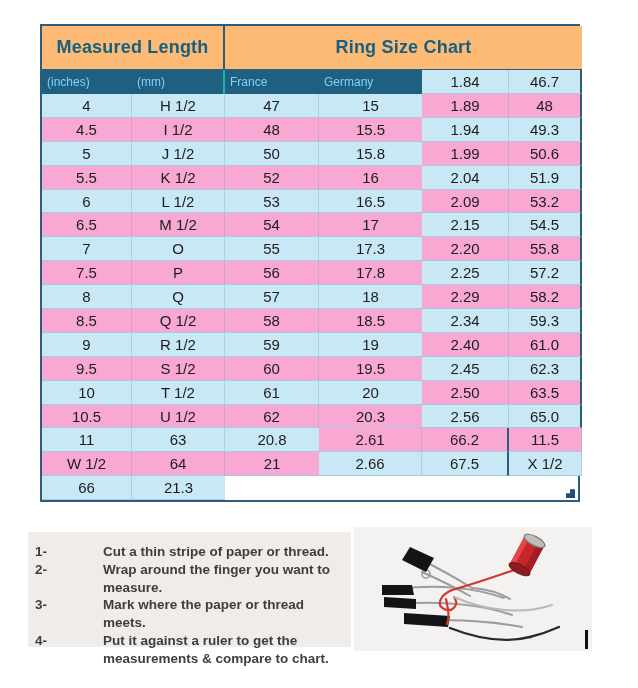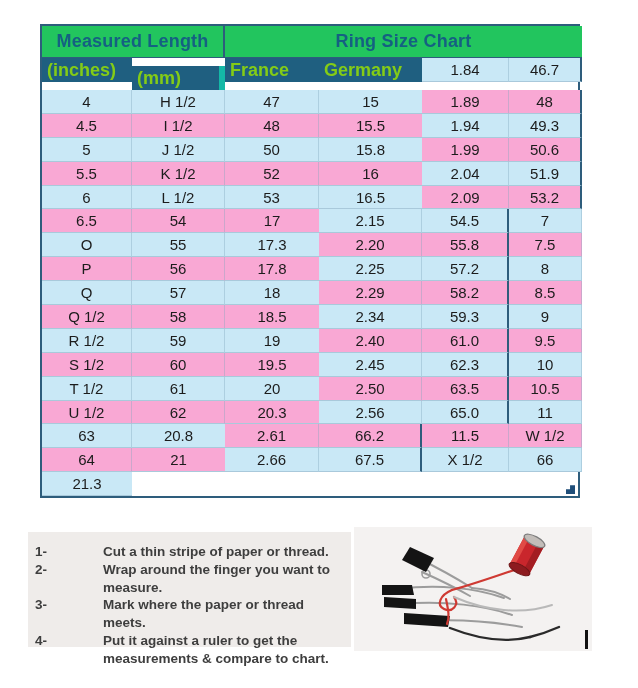--- a/index.html
+++ b/index.html
@@ -10,31 +10,31 @@
   }
 
   
   .rs-table {
     position:absolute; left:40px; top:24px; width:540px;
     display:grid;
     grid-template-columns:90px 93px 94px 103px 87px 73px;
     border:2px solid #2e5d7c;
   }
   .title-cell {
-    height:32px; display:flex; align-items:center; justify-content:center;
-    background:#22c55e; color:#156082; font-weight:bold; font-size:18px;
+    height:44px; display:flex; align-items:center; justify-content:center;
+    background:#fdba74; color:#156082; font-weight:bold; font-size:18px;
     letter-spacing:.2px; border-bottom:1px solid #2e5d7c;
   }
   .title-left  { grid-column:1/3; border-right:2px solid #2e5d7c; }
   .title-right { grid-column:3/7; }
   .hcell {
-    height:24px; background:#1f5f80; color:#84cc16; font-weight:bold;
-    font-size:18px; display:flex; align-items:center; padding-left:5px;
-  }
-  .hcell.group-end { border-right:6px solid #14b8a6;margin-top:8px; }
+    height:24px; background:#1f5f80; color:#7dd3fc; font-weight:normal;
+    font-size:12px; display:flex; align-items:center; padding-left:5px;
+  }
+  .hcell.group-end { border-right:2px solid #14b8a6; }
   .cell {
     height:23.9px; display:flex; align-items:center; justify-content:center;
     font-size:15px; color:#1c1c1c;
     border-bottom:1px solid #a9c9db;
     border-right:1px solid rgba(130,165,190,.38);
   }
   .cell.band-blue { background:#c9e8f6;text-align:right; }
   .cell.band-white { background:#f9a8d4; }
   .cell.group-end { border-right:2px solid #2e5d7c; }
   .cell.last-col  { border-right:none; }
@@ -104,20 +104,21 @@
       <div class="cell band-white last-col">16</div>
       <div class="cell band-blue">2.04</div>
       <div class="cell band-blue group-end">51.9</div>
       <div class="cell band-blue">6</div>
       <div class="cell band-blue">L 1/2</div>
       <div class="cell band-blue">53</div>
       <div class="cell band-blue last-col">16.5</div>
       <div class="cell band-white">2.09</div>
       <div class="cell band-white group-end">53.2</div>
       <div class="cell band-white">6.5</div>
+      <div class="cell band-white">M 1/2</div>
       <div class="cell band-white">54</div>
       <div class="cell band-white last-col">17</div>
       <div class="cell band-blue">2.15</div>
       <div class="cell band-blue group-end">54.5</div>
       <div class="cell band-blue">7</div>
       <div class="cell band-blue">O</div>
       <div class="cell band-blue">55</div>
       <div class="cell band-blue last-col">17.3</div>
       <div class="cell band-white">2.20</div>
       <div class="cell band-white group-end">55.8</div>

